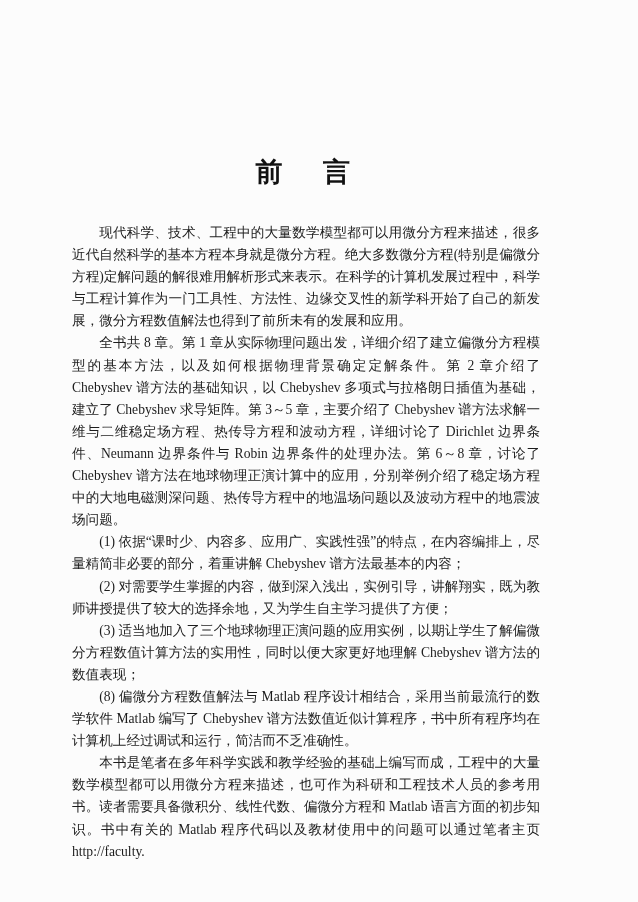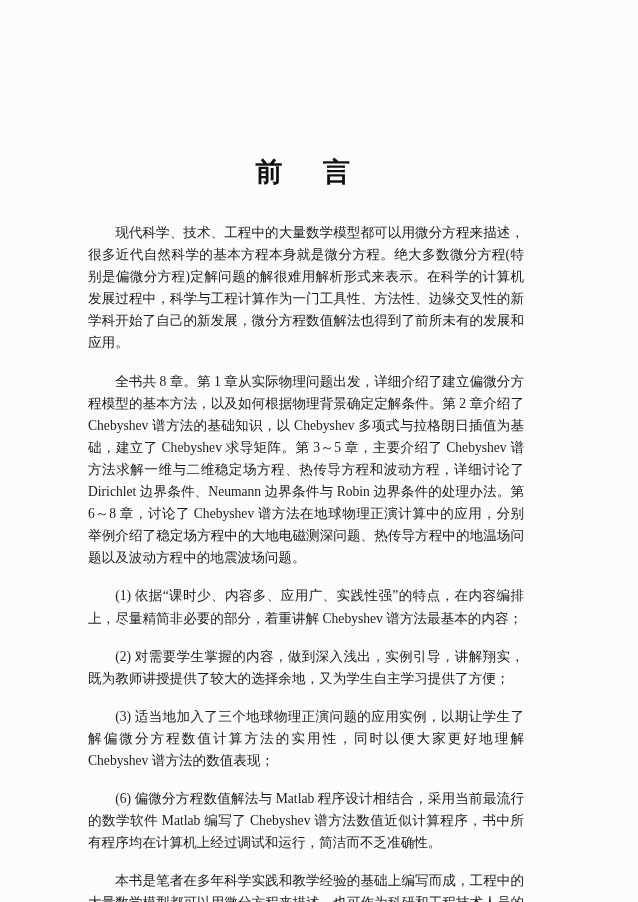--- a/index.html
+++ b/index.html
@@ -23,38 +23,38 @@
   }
   .page-title {
     margin: 154px 0 32px 0;
     text-align: center;
     font-size: 27px;
     font-weight: bold;
     letter-spacing: 0.25em;
     color: #111;
   }
   .body-text p {
-    margin: 16px;
+    margin: 0;
     font-size: 13.6px;
     line-height: 22.1px;
     text-align: justify;
     text-indent: 2em;
     color: #1c1c1c;
     word-break: break-word;
   }
 </style>
 </head>
 <body>
 
 <div class="page">
   <div class="page-inner">
     <h1 class="page-title">前　言</h1>
     <div class="body-text">
       <p>现代科学、技术、工程中的大量数学模型都可以用微分方程来描述，很多近代自然科学的基本方程本身就是微分方程。绝大多数微分方程(特别是偏微分方程)定解问题的解很难用解析形式来表示。在科学的计算机发展过程中，科学与工程计算作为一门工具性、方法性、边缘交叉性的新学科开始了自己的新发展，微分方程数值解法也得到了前所未有的发展和应用。</p>
       <p>全书共 8 章。第 1 章从实际物理问题出发，详细介绍了建立偏微分方程模型的基本方法，以及如何根据物理背景确定定解条件。第 2 章介绍了 Chebyshev 谱方法的基础知识，以 Chebyshev 多项式与拉格朗日插值为基础，建立了 Chebyshev 求导矩阵。第 3～5 章，主要介绍了 Chebyshev 谱方法求解一维与二维稳定场方程、热传导方程和波动方程，详细讨论了 Dirichlet 边界条件、Neumann 边界条件与 Robin 边界条件的处理办法。第 6～8 章，讨论了 Chebyshev 谱方法在地球物理正演计算中的应用，分别举例介绍了稳定场方程中的大地电磁测深问题、热传导方程中的地温场问题以及波动方程中的地震波场问题。</p>
       <p>(1) 依据“课时少、内容多、应用广、实践性强”的特点，在内容编排上，尽量精简非必要的部分，着重讲解 Chebyshev 谱方法最基本的内容；</p>
       <p>(2) 对需要学生掌握的内容，做到深入浅出，实例引导，讲解翔实，既为教师讲授提供了较大的选择余地，又为学生自主学习提供了方便；</p>
       <p>(3) 适当地加入了三个地球物理正演问题的应用实例，以期让学生了解偏微分方程数值计算方法的实用性，同时以便大家更好地理解 Chebyshev 谱方法的数值表现；</p>
-      <p>(6) 偏微分方程数值解法与 Matlab 程序设计相结合，采用当前最流行的数学软件 Matlab 编写了 Chebyshev 谱方法数值近似计算程序，书中所有程序均在计算机上经过调试和运行，简洁而不乏准确性。</p>
+      <p>(8) 偏微分方程数值解法与 Matlab 程序设计相结合，采用当前最流行的数学软件 Matlab 编写了 Chebyshev 谱方法数值近似计算程序，书中所有程序均在计算机上经过调试和运行，简洁而不乏准确性。</p>
       <p>本书是笔者在多年科学实践和教学经验的基础上编写而成，工程中的大量数学模型都可以用微分方程来描述，也可作为科研和工程技术人员的参考用书。读者需要具备微积分、线性代数、偏微分方程和 Matlab 语言方面的初步知识。书中有关的 Matlab 程序代码以及教材使用中的问题可以通过笔者主页 http://faculty.</p>
     </div>
   </div>
 </div>
 
 </body></html>

